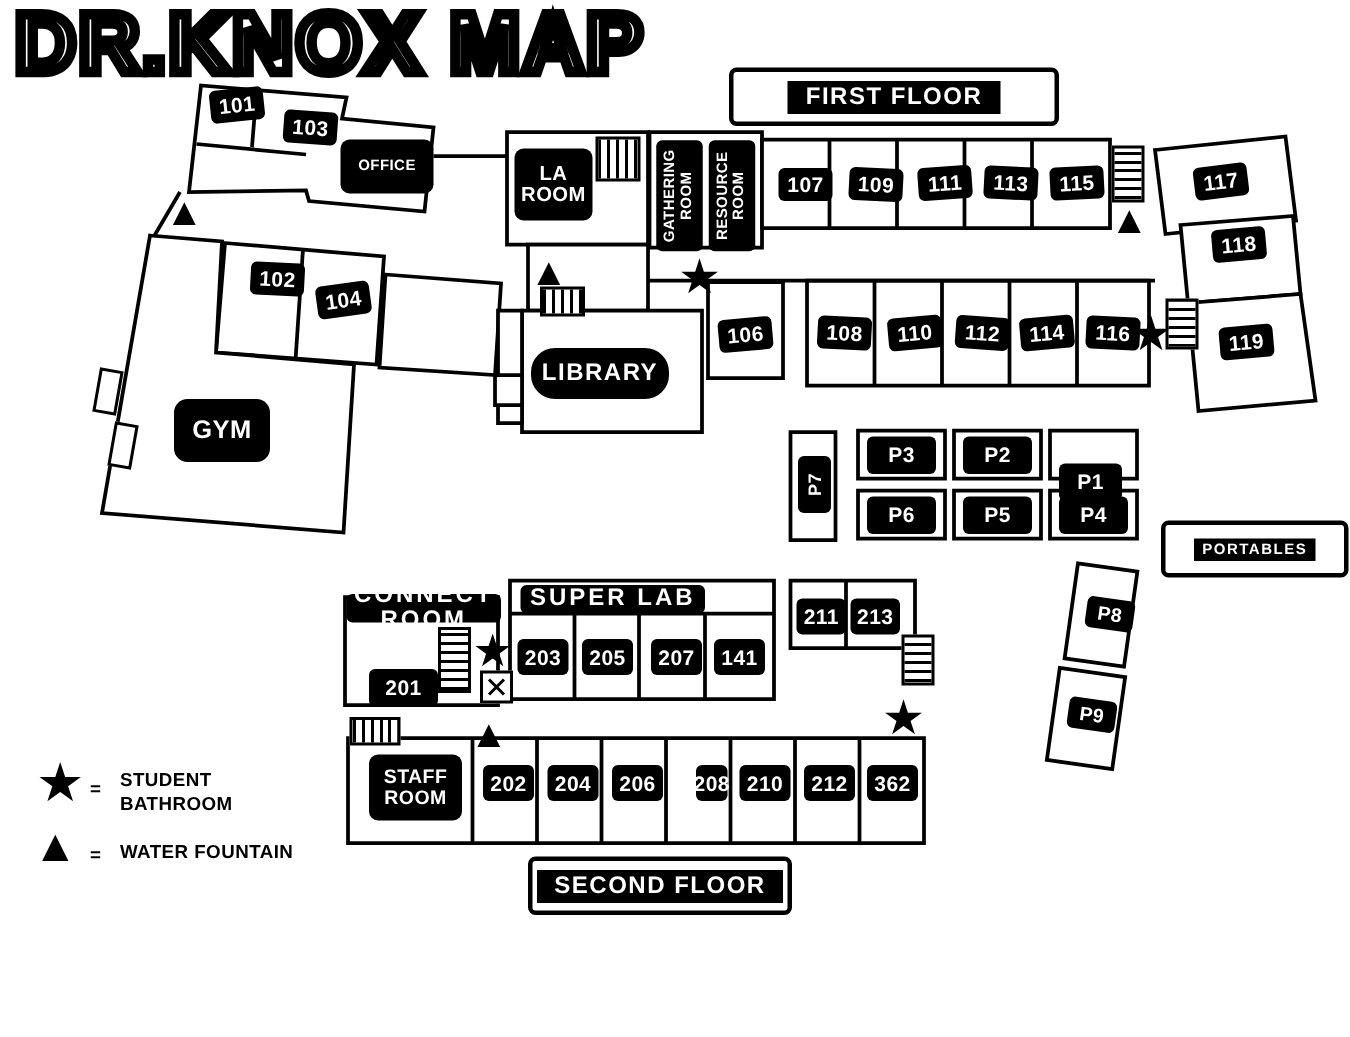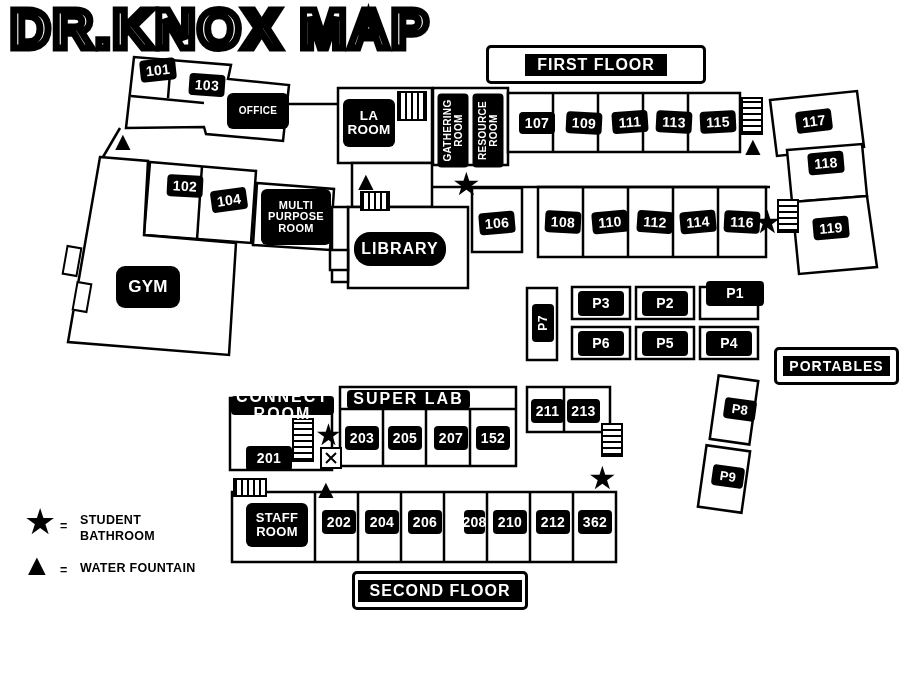--- a/index.html
+++ b/index.html
@@ -73,21 +73,21 @@
 
   <div class="title">DR.KNOX MAP</div>
 
   <div class="banner" style="left:486px;top:45px;width:214px;height:33px">
       <span>FIRST FLOOR</span>
     </div>
   <div class="banner" style="left:352px;top:571px;width:170px;height:33px">
       <span>SECOND FLOOR</span>
     </div>
   <div class="banner" style="left:774px;top:347px;width:119px;height:32px">
-      <span style="padding:2px 6px;font-size:14px">PORTABLES</span>
+      <span style="padding:2px 6px;font-size:10px">PORTABLES</span>
     </div>
 
   <div class="stairs v" style="left:397px;top:91px;width:26px;height:26px"></div>
   <div class="stairs v" style="left:360px;top:191px;width:26px;height:16px"></div>
   <div class="stairs h" style="left:741px;top:97px;width:18px;height:34px"></div>
   <div class="stairs h" style="left:777px;top:199px;width:18px;height:30px"></div>
   <div class="stairs h" style="left:292px;top:418px;width:18px;height:40px"></div>
   <div class="stairs h" style="left:601px;top:423px;width:18px;height:30px"></div>
   <div class="stairs v" style="left:233px;top:478px;width:30px;height:15px"></div>
 
@@ -97,21 +97,20 @@
     <svg width="12" height="12">
         <path d="M1,1 L11,11 M11,1 L1,11" stroke="#000" stroke-width="2"></path>
       </svg>
   </div>
 
   <div class="chip" style="left:140px;top:59px;width:36px;height:22px;transform:rotate(-6deg)">101</div>
   <div class="chip" style="left:189px;top:74px;width:36px;height:22px;transform:rotate(4deg)">103</div>
   <div class="chip" style="left:227px;top:93px;width:62px;height:36px;font-size:10px;border-radius:6px">OFFICE</div>
   <div class="chip" style="left:167px;top:175px;width:36px;height:22px;transform:rotate(3deg)">102</div>
   <div class="chip" style="left:211px;top:189px;width:36px;height:22px;transform:rotate(-8deg)">104</div>
-  <div class="chip" style="left:261px;top:189px;width:66px;height:52px;font-size:11px;border-radius:6px;padding:2px">MULTI PURPOSE ROOM</div>
   <div class="chip" style="left:116px;top:266px;width:64px;height:42px;font-size:17px;border-radius:9px">GYM</div>
   <div class="chip" style="left:343px;top:99px;width:48px;height:44px;font-size:13.5px;border-radius:6px;padding:2px">LA ROOM</div>
   <div class="chip rchip" style="left:416px;top:115px;width:70px;height:27px;font-size:10px;padding:2px">GATHERING ROOM</div>
   <div class="chip rchip" style="left:451px;top:115px;width:70px;height:27px;font-size:10px;padding:2px">RESOURCE ROOM</div>
   <div class="chip" style="left:354px;top:232px;width:92px;height:34px;font-size:16px;border-radius:16px;letter-spacing:1px">LIBRARY</div>
 
   <div class="chip" style="left:519px;top:112px;width:36px;height:22px">107</div>
   <div class="chip" style="left:566px;top:112px;width:36px;height:22px;transform:rotate(3deg)">109</div>
   <div class="chip" style="left:612px;top:111px;width:36px;height:22px;transform:rotate(-4deg)">111</div>
   <div class="chip" style="left:656px;top:111px;width:36px;height:22px;transform:rotate(3deg)">113</div>
@@ -122,35 +121,35 @@
 
   <div class="chip" style="left:479px;top:212px;width:36px;height:22px;transform:rotate(-5deg)">106</div>
   <div class="chip" style="left:545px;top:211px;width:36px;height:22px;transform:rotate(3deg)">108</div>
   <div class="chip" style="left:592px;top:211px;width:36px;height:22px;transform:rotate(-5deg)">110</div>
   <div class="chip" style="left:637px;top:211px;width:36px;height:22px;transform:rotate(4deg)">112</div>
   <div class="chip" style="left:680px;top:211px;width:36px;height:22px;transform:rotate(-5deg)">114</div>
   <div class="chip" style="left:724px;top:211px;width:36px;height:22px;transform:rotate(3deg)">116</div>
 
   <div class="chip" style="left:578px;top:291px;width:46px;height:25px">P3</div>
   <div class="chip" style="left:642px;top:291px;width:46px;height:25px">P2</div>
-  <div class="chip" style="left:706px;top:281px;width:58px;height:25px">P1</div>
+  <div class="chip" style="left:706px;top:309px;width:42px;height:25px">P1</div>
   <div class="chip" style="left:578px;top:331px;width:46px;height:25px">P6</div>
   <div class="chip" style="left:642px;top:331px;width:46px;height:25px">P5</div>
   <div class="chip" style="left:706px;top:331px;width:46px;height:25px">P4</div>
   <div class="chip rchip" style="left:524px;top:312px;width:38px;height:22px;font-size:12px">P7</div>
   <div class="chip" style="left:724px;top:399px;width:32px;height:21px;font-size:13px;transform:rotate(8deg)">P8</div>
   <div class="chip" style="left:712px;top:466px;width:32px;height:21px;font-size:13px;transform:rotate(8deg)">P9</div>
 
   <div class="chip wide" style="left:231px;top:396px;width:103px;height:19px">CONNECT ROOM</div>
   <div class="chip" style="left:246px;top:446px;width:46px;height:25px">201</div>
   <div class="chip wide" style="left:347px;top:390px;width:123px;height:19px">SUPER LAB</div>
   <div class="chip" style="left:345px;top:426px;width:34px;height:24px">203</div>
   <div class="chip" style="left:388px;top:426px;width:34px;height:24px">205</div>
   <div class="chip" style="left:434px;top:426px;width:34px;height:24px">207</div>
-  <div class="chip" style="left:476px;top:426px;width:34px;height:24px">152</div>
+  <div class="chip" style="left:476px;top:426px;width:34px;height:24px">141</div>
   <div class="chip" style="left:531px;top:399px;width:33px;height:24px">211</div>
   <div class="chip" style="left:567px;top:399px;width:33px;height:24px">213</div>
 
   <div class="chip" style="left:246px;top:503px;width:58px;height:40px;font-size:13px;border-radius:6px;padding:2px">STAFF ROOM</div>
   <div class="chip" style="left:322px;top:510px;width:34px;height:24px">202</div>
   <div class="chip" style="left:365px;top:510px;width:34px;height:24px">204</div>
   <div class="chip" style="left:408px;top:510px;width:34px;height:24px">206</div>
   <div class="chip" style="left:464px;top:510px;width:21px;height:24px">208</div>
   <div class="chip" style="left:493px;top:510px;width:34px;height:24px">210</div>
   <div class="chip" style="left:536px;top:510px;width:34px;height:24px">212</div>

